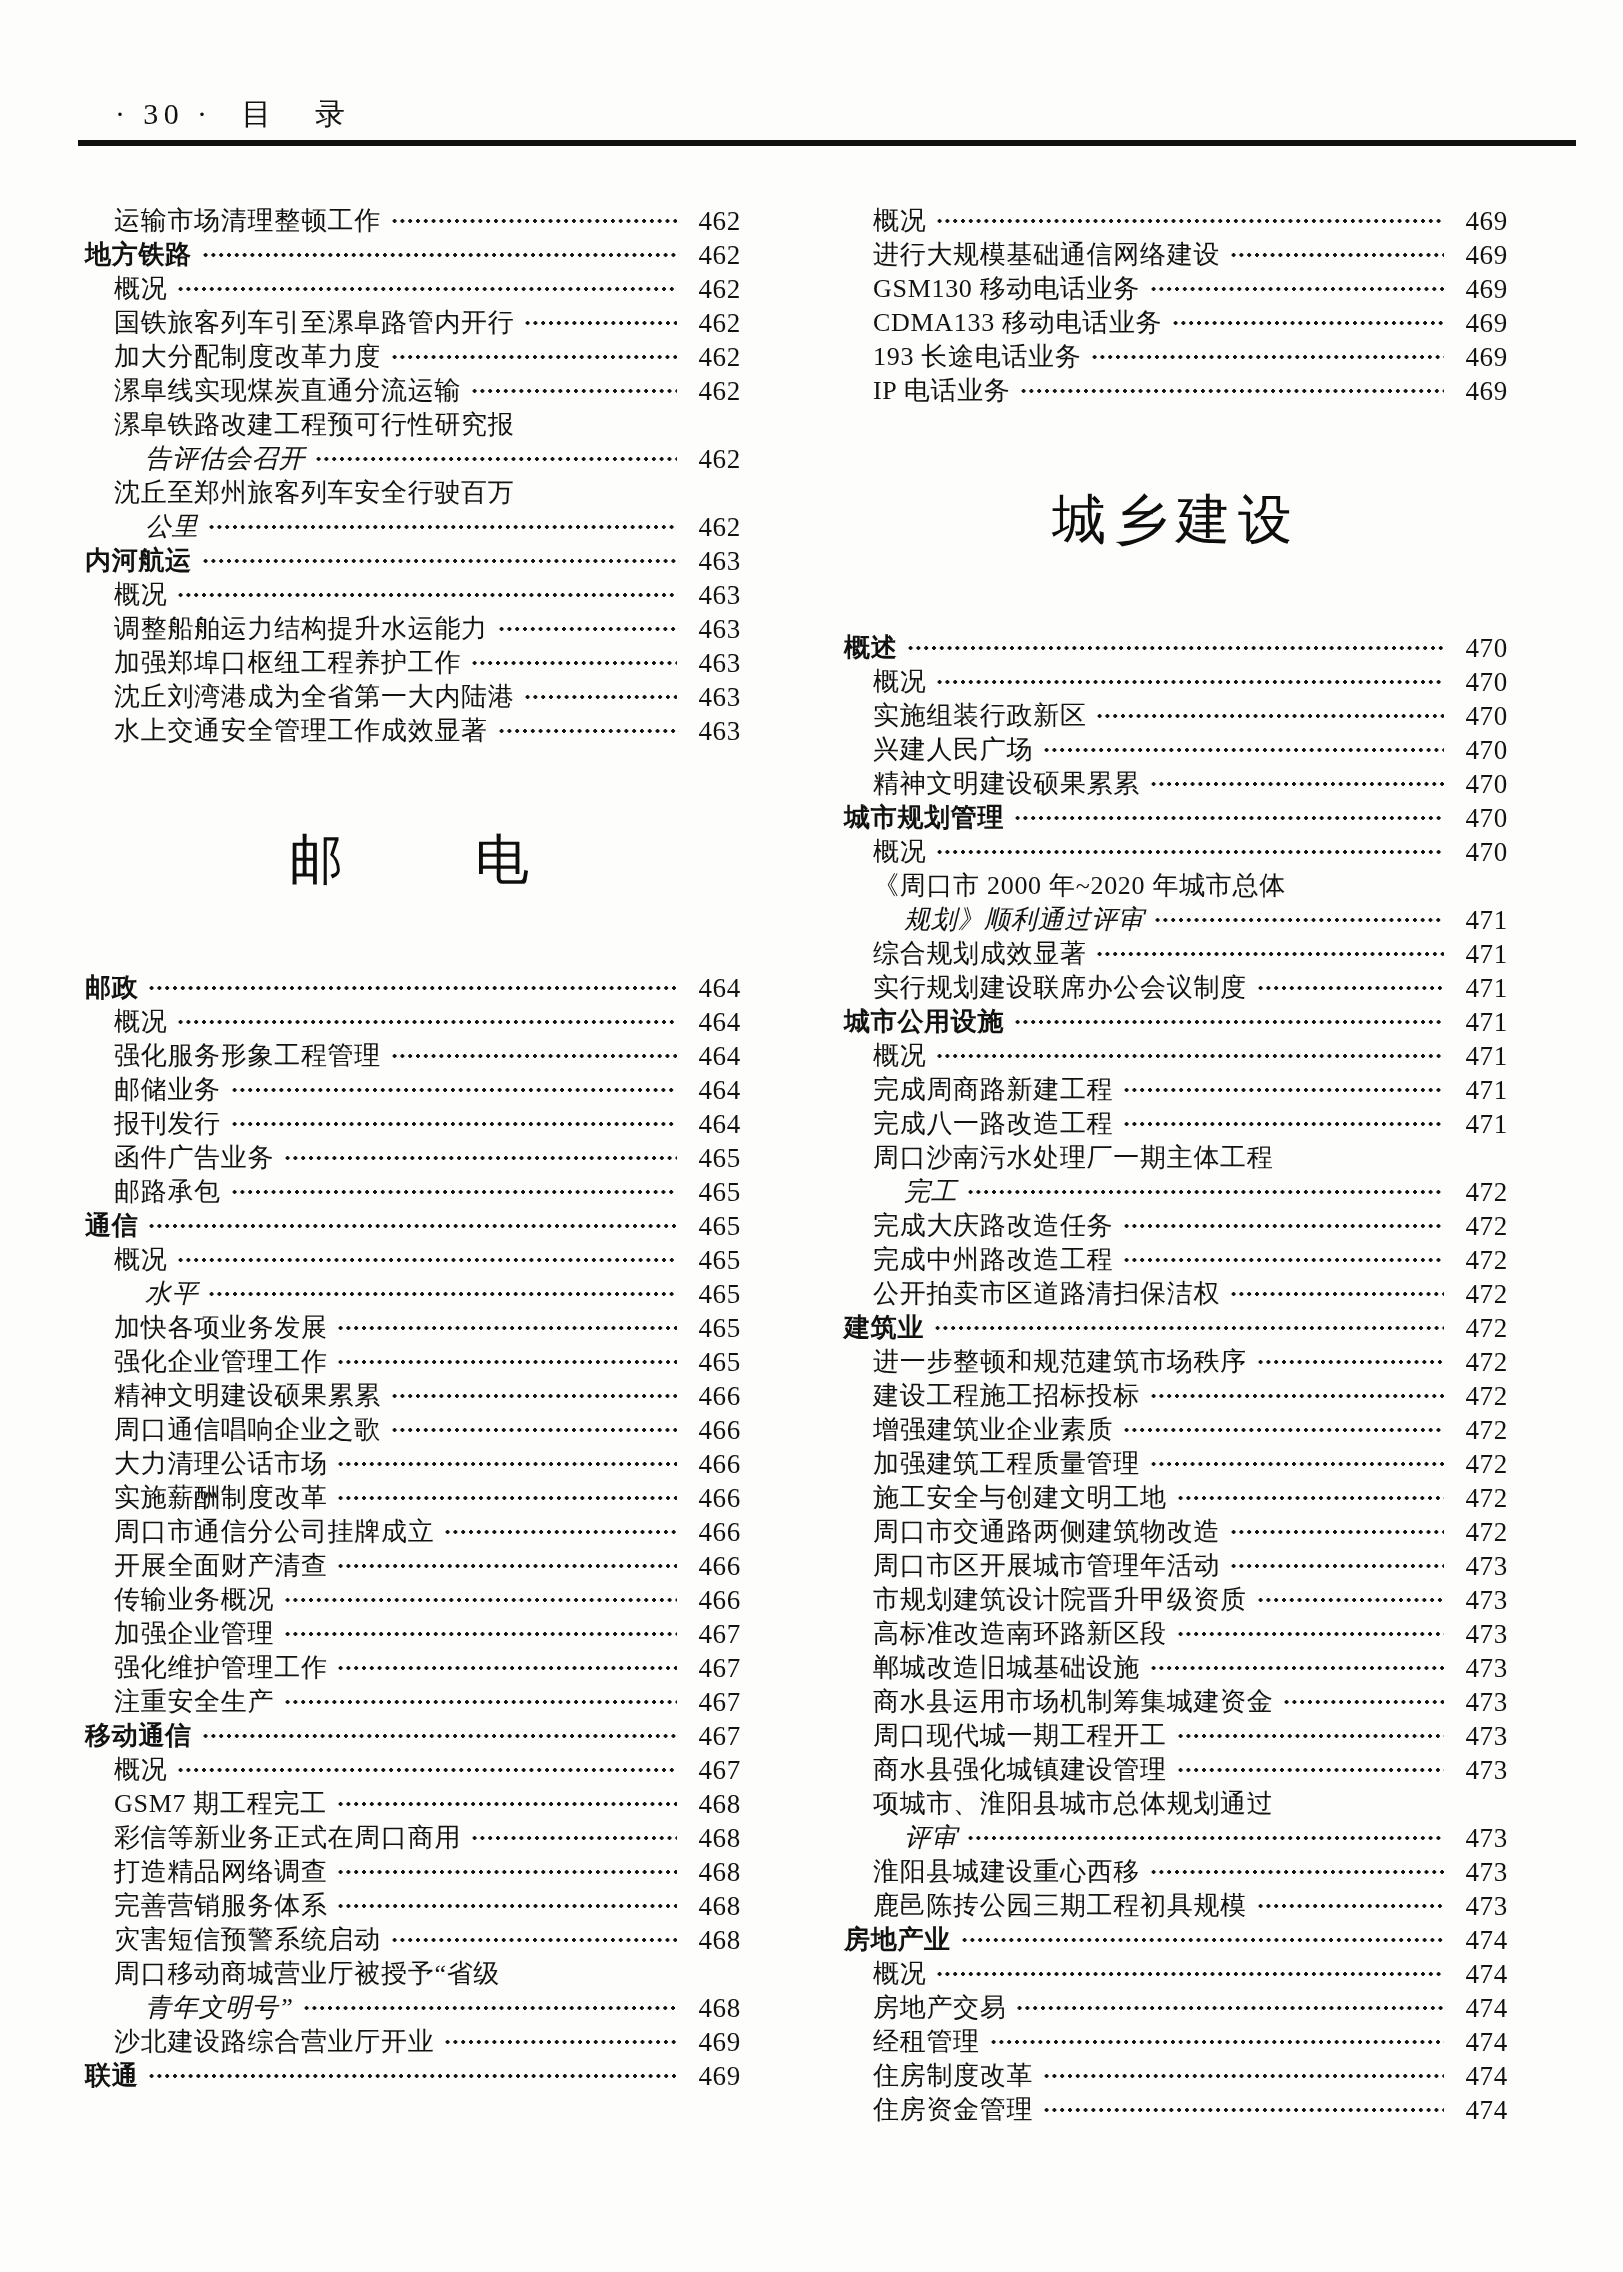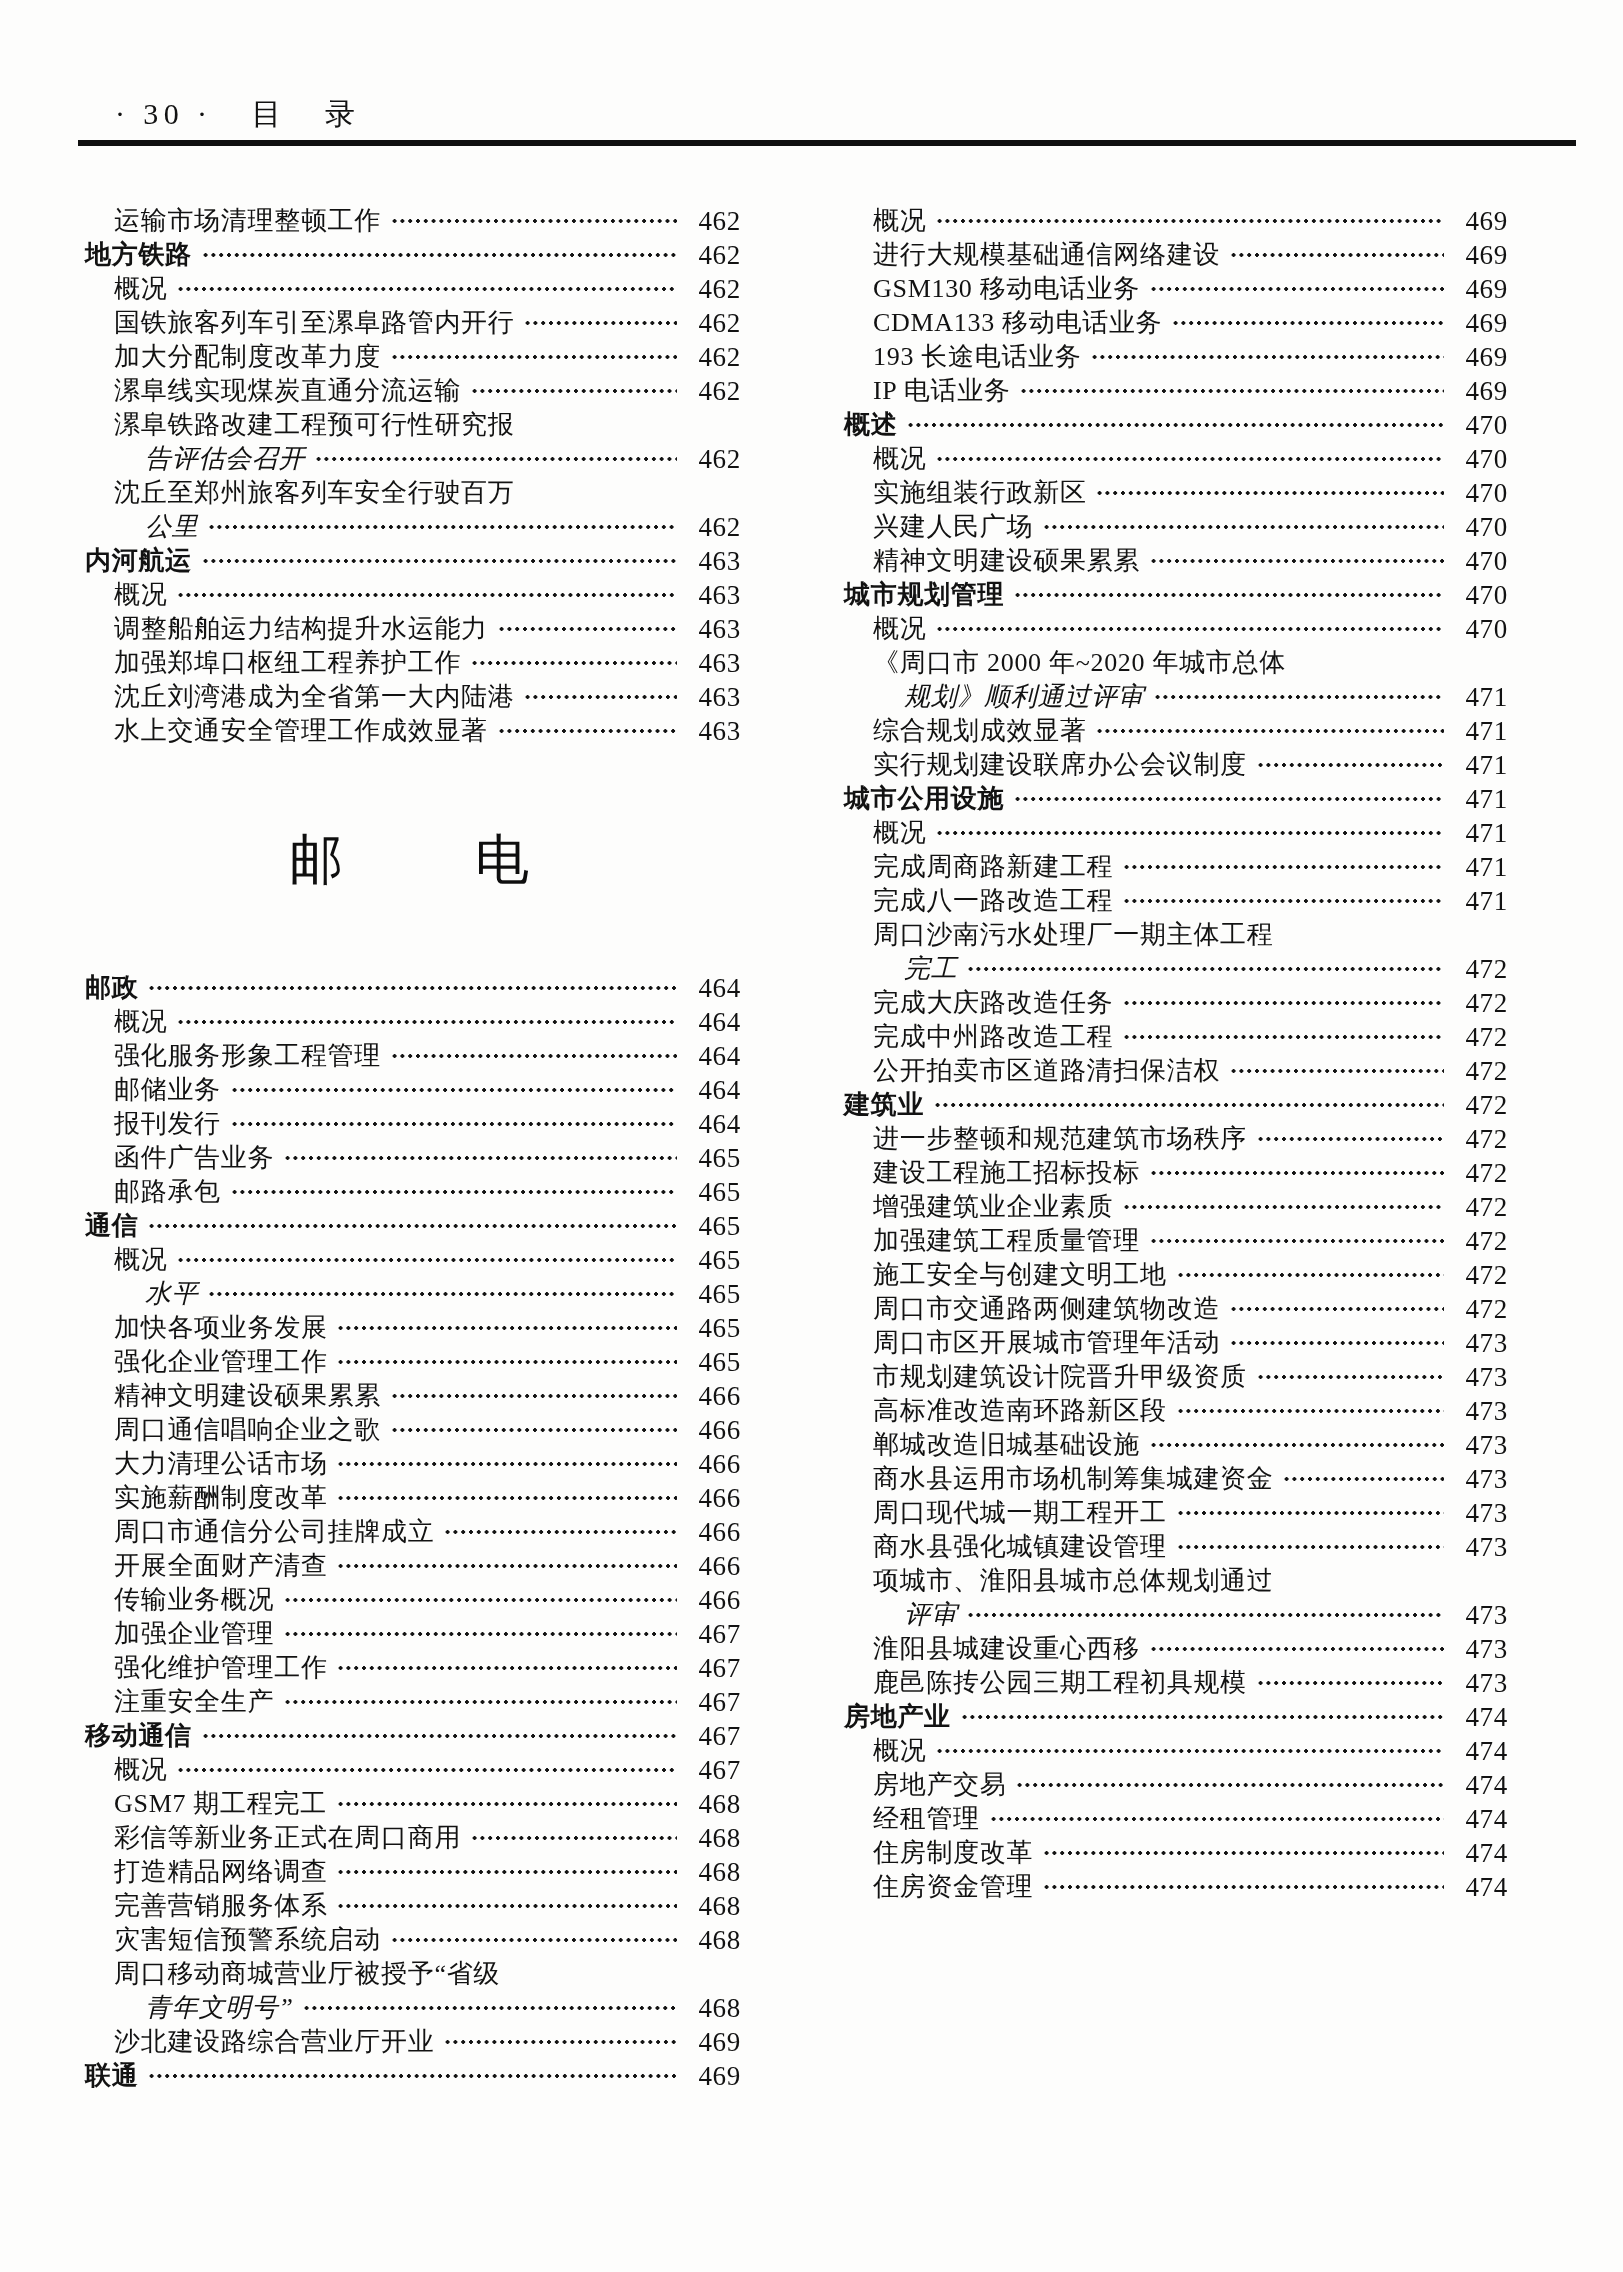--- a/index.html
+++ b/index.html
@@ -11,21 +11,21 @@
     color:#111;
     overflow:hidden;
   }
   
   .running-head{
     position:absolute;top:99px;left:115px;
     font-size:30px;line-height:1;white-space:nowrap;
     color:#121212;
   }
   .folio{letter-spacing:5.4px;}
-  .head-title{margin-left:39px;letter-spacing:6.8px;}
+  .head-title{margin-left:29px;letter-spacing:6.8px;}
   .head-rule{
     position:absolute;left:78px;top:140px;
     width:1498px;height:6px;background:#101010;
   }
   
   .col{
     position:absolute;top:172px;margin-top:32px;
   }
   .col-left{left:85px;width:656px;}
   .col-right{left:844px;width:664px;}
@@ -338,20 +338,23 @@
       <div class="row">
         <span class="t t2">193 长途电话业务</span>
         <span class="leader"></span>
         <span class="pg">469</span>
       </div>
       <div class="row">
         <span class="t t2">IP 电话业务</span>
         <span class="leader"></span>
         <span class="pg">469</span>
       </div>
+      <div class="heading">
+        <span class="ht">城乡建设</span>
+      </div>
       <div class="row">
         <span class="t t1">概述</span>
         <span class="leader"></span>
         <span class="pg">470</span>
       </div>
       <div class="row">
         <span class="t t2">概况</span>
         <span class="leader"></span>
         <span class="pg">470</span>
       </div>

